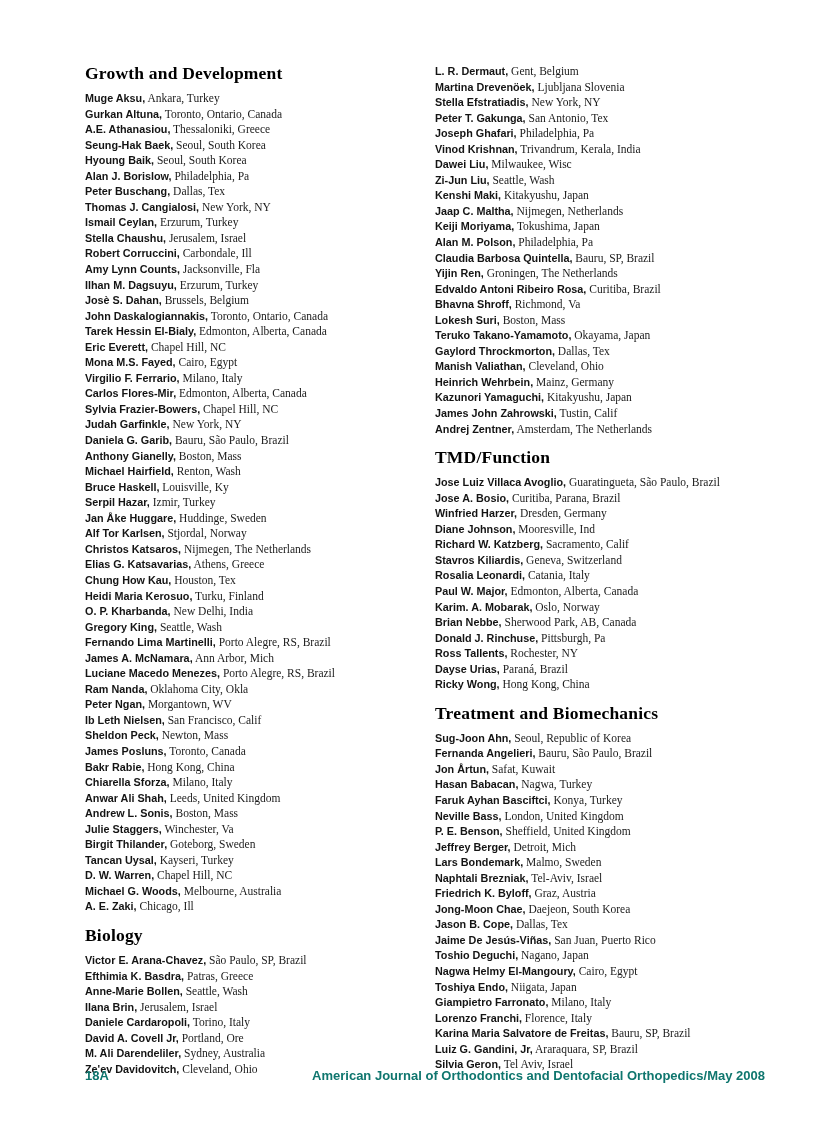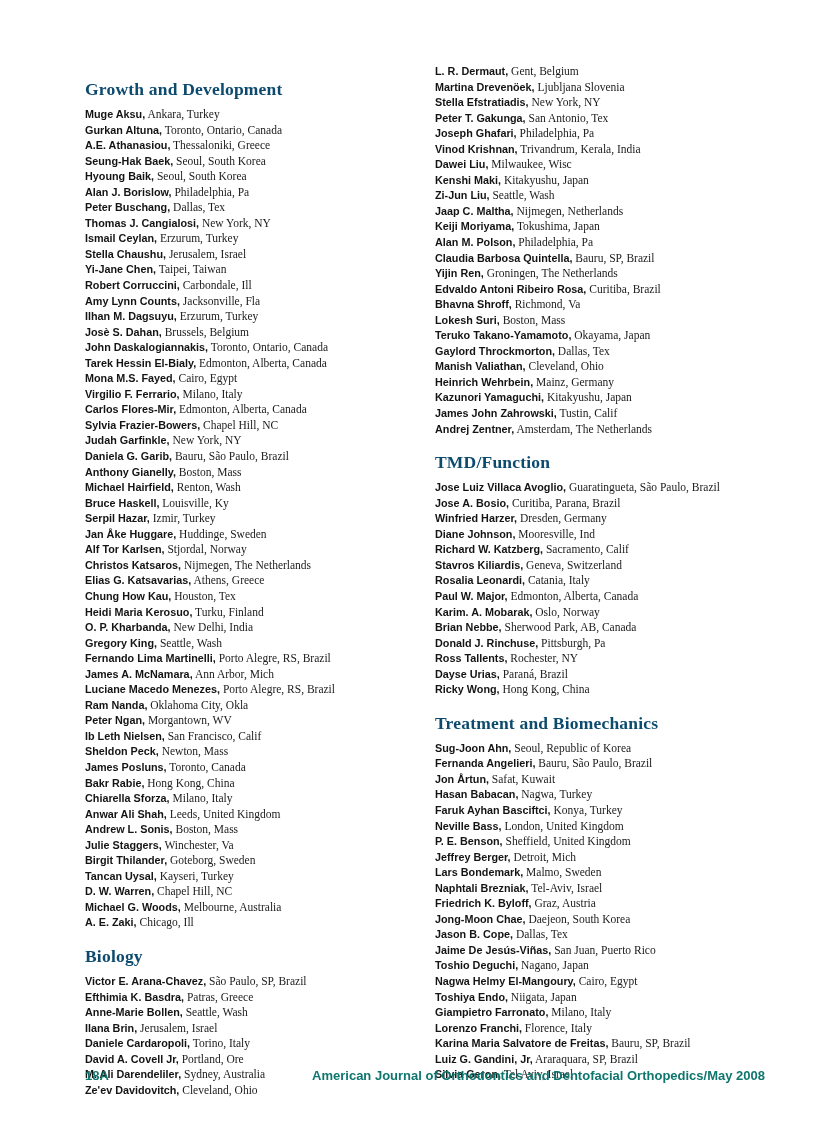--- a/index.html
+++ b/index.html
@@ -18,22 +18,22 @@
   .columns { display: flex; }
   .column { flex: 0 0 auto; }
   .column.left  { width: 350px; }
   .column.right { width: 330px; }
   .block:not(:first-child) { margin-top: 11px; }
   .heading {
     font-family: "Liberation Serif", serif;
     font-weight: 700;
     font-size: 17.5px;
     line-height: 20px;
-    margin: 16px 0 7px 0;
-    color: #0c4a6e;
+    margin: 0 0 7px 0;
+    color: #000000;
     letter-spacing: 0.2px;
   }
   .entry {
     margin: 0;
     line-height: 14.55px;
     white-space: nowrap;
   }
   .name {
     font-family: "Liberation Sans", sans-serif;
     font-weight: 700;
@@ -68,27 +68,27 @@
           <p class="entry"><span class="name">Muge Aksu,</span><span class="loc"> Ankara, Turkey</span></p>
           <p class="entry"><span class="name">Gurkan Altuna,</span><span class="loc"> Toronto, Ontario, Canada</span></p>
           <p class="entry"><span class="name">A.E. Athanasiou,</span><span class="loc"> Thessaloniki, Greece</span></p>
           <p class="entry"><span class="name">Seung-Hak Baek,</span><span class="loc"> Seoul, South Korea</span></p>
           <p class="entry"><span class="name">Hyoung Baik,</span><span class="loc"> Seoul, South Korea</span></p>
           <p class="entry"><span class="name">Alan J. Borislow,</span><span class="loc"> Philadelphia, Pa</span></p>
           <p class="entry"><span class="name">Peter Buschang,</span><span class="loc"> Dallas, Tex</span></p>
           <p class="entry"><span class="name">Thomas J. Cangialosi,</span><span class="loc"> New York, NY</span></p>
           <p class="entry"><span class="name">Ismail Ceylan,</span><span class="loc"> Erzurum, Turkey</span></p>
           <p class="entry"><span class="name">Stella Chaushu,</span><span class="loc"> Jerusalem, Israel</span></p>
-          <p class="entry"><span class="name">Yi-Jane Chen,</span><span class="loc"> Taipei, Taiwan</span></p>
           <p class="entry"><span class="name">Robert Corruccini,</span><span class="loc"> Carbondale, Ill</span></p>
           <p class="entry"><span class="name">Amy Lynn Counts,</span><span class="loc"> Jacksonville, Fla</span></p>
           <p class="entry"><span class="name">Ilhan M. Dagsuyu,</span><span class="loc"> Erzurum, Turkey</span></p>
           <p class="entry"><span class="name">Josè S. Dahan,</span><span class="loc"> Brussels, Belgium</span></p>
           <p class="entry"><span class="name">John Daskalogiannakis,</span><span class="loc"> Toronto, Ontario, Canada</span></p>
           <p class="entry"><span class="name">Tarek Hessin El-Bialy,</span><span class="loc"> Edmonton, Alberta, Canada</span></p>
+          <p class="entry"><span class="name">Eric Everett,</span><span class="loc"> Chapel Hill, NC</span></p>
           <p class="entry"><span class="name">Mona M.S. Fayed,</span><span class="loc"> Cairo, Egypt</span></p>
           <p class="entry"><span class="name">Virgilio F. Ferrario,</span><span class="loc"> Milano, Italy</span></p>
           <p class="entry"><span class="name">Carlos Flores-Mir,</span><span class="loc"> Edmonton, Alberta, Canada</span></p>
           <p class="entry"><span class="name">Sylvia Frazier-Bowers,</span><span class="loc"> Chapel Hill, NC</span></p>
           <p class="entry"><span class="name">Judah Garfinkle,</span><span class="loc"> New York, NY</span></p>
           <p class="entry"><span class="name">Daniela G. Garib,</span><span class="loc"> Bauru, São Paulo, Brazil</span></p>
           <p class="entry"><span class="name">Anthony Gianelly,</span><span class="loc"> Boston, Mass</span></p>
           <p class="entry"><span class="name">Michael Hairfield,</span><span class="loc"> Renton, Wash</span></p>
           <p class="entry"><span class="name">Bruce Haskell,</span><span class="loc"> Louisville, Ky</span></p>
           <p class="entry"><span class="name">Serpil Hazar,</span><span class="loc"> Izmir, Turkey</span></p>
@@ -133,22 +133,22 @@
       </div>
     <div class="column right">
         <div class="block">
           <p class="entry"><span class="name">L. R. Dermaut,</span><span class="loc"> Gent, Belgium</span></p>
           <p class="entry"><span class="name">Martina Drevenöek,</span><span class="loc"> Ljubljana Slovenia</span></p>
           <p class="entry"><span class="name">Stella Efstratiadis,</span><span class="loc"> New York, NY</span></p>
           <p class="entry"><span class="name">Peter T. Gakunga,</span><span class="loc"> San Antonio, Tex</span></p>
           <p class="entry"><span class="name">Joseph Ghafari,</span><span class="loc"> Philadelphia, Pa</span></p>
           <p class="entry"><span class="name">Vinod Krishnan,</span><span class="loc"> Trivandrum, Kerala, India</span></p>
           <p class="entry"><span class="name">Dawei Liu,</span><span class="loc"> Milwaukee, Wisc</span></p>
+          <p class="entry"><span class="name">Zi-Jun Liu,</span><span class="loc"> Seattle, Wash</span></p>
           <p class="entry"><span class="name">Kenshi Maki,</span><span class="loc"> Kitakyushu, Japan</span></p>
-          <p class="entry"><span class="name">Zi-Jun Liu,</span><span class="loc"> Seattle, Wash</span></p>
           <p class="entry"><span class="name">Jaap C. Maltha,</span><span class="loc"> Nijmegen, Netherlands</span></p>
           <p class="entry"><span class="name">Keiji Moriyama,</span><span class="loc"> Tokushima, Japan</span></p>
           <p class="entry"><span class="name">Alan M. Polson,</span><span class="loc"> Philadelphia, Pa</span></p>
           <p class="entry"><span class="name">Claudia Barbosa Quintella,</span><span class="loc"> Bauru, SP, Brazil</span></p>
           <p class="entry"><span class="name">Yijin Ren,</span><span class="loc"> Groningen, The Netherlands</span></p>
           <p class="entry"><span class="name">Edvaldo Antoni Ribeiro Rosa,</span><span class="loc"> Curitiba, Brazil</span></p>
           <p class="entry"><span class="name">Bhavna Shroff,</span><span class="loc"> Richmond, Va</span></p>
           <p class="entry"><span class="name">Lokesh Suri,</span><span class="loc"> Boston, Mass</span></p>
           <p class="entry"><span class="name">Teruko Takano-Yamamoto,</span><span class="loc"> Okayama, Japan</span></p>
           <p class="entry"><span class="name">Gaylord Throckmorton,</span><span class="loc"> Dallas, Tex</span></p>

